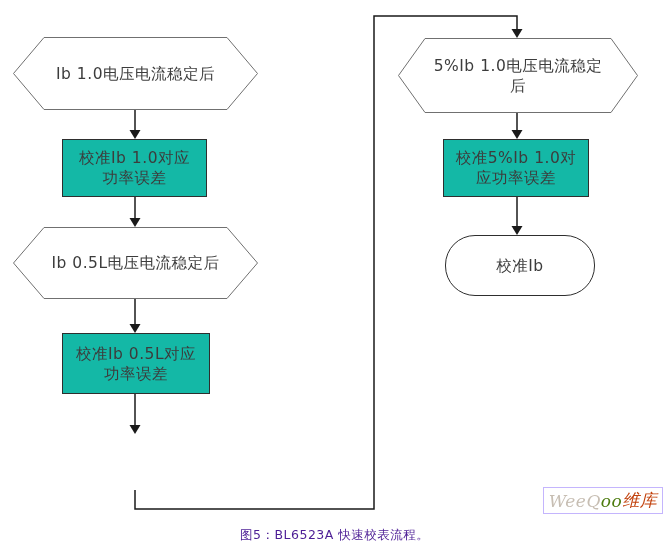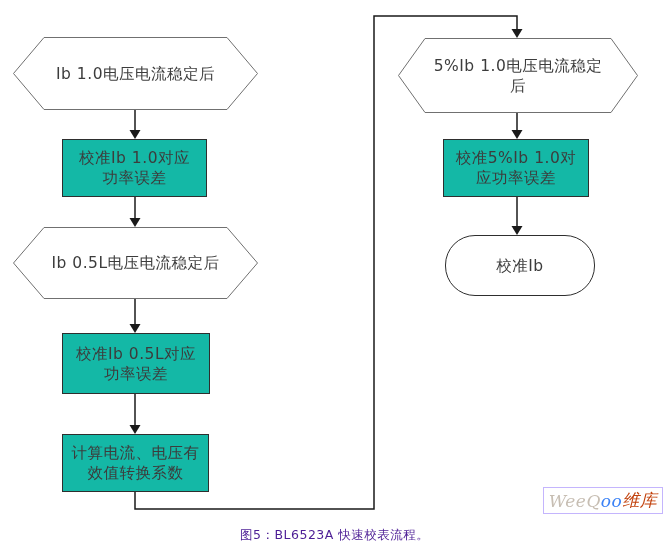--- a/index.html
+++ b/index.html
@@ -48,21 +48,21 @@
   #watermark{
     position:absolute;left:543px;top:487px;
     width:118px;height:25px;
     border:1px solid #c4b5fd;
     display:flex;align-items:center;justify-content:center;
     font-family:"DejaVu Serif","Liberation Serif",serif;
     font-style:italic;font-size:17px;letter-spacing:0.5px;
     white-space:nowrap;
   }
   #watermark .wm-gray1{color:#c7beb3;}
-  #watermark .wm-accent{color:#3b82f6;}
+  #watermark .wm-accent{color:#4d7c0f;}
   #watermark .wm-gray2{color:#c2410c;}
 </style>
 </head>
 <body>
 
 <div id="canvas">
 
   <svg class="layer" width="667" height="550" viewBox="0 0 667 550">
     <g stroke="#1a1a1a" stroke-width="1.5" fill="none">
       <line x1="135" y1="110" x2="135" y2="131"></line>
@@ -105,26 +105,20 @@
     <div class="txt">Ib 0.5L电压电流稳定后</div>
   </div>
 
   <div class="shape rect-box" id="box-cal-ib05l">
     <div class="txt">
       <span>校准Ib 0.5L对应</span>
       <span>功率误差</span>
     </div>
   </div>
 
-  <div class="shape rect-box" id="box-calc-rms">
-    <div class="txt">
-      <span>计算电流、电压有</span>
-      <span>效值转换系数</span>
-    </div>
-  </div>
 
   <div class="shape" id="hex-5pct">
     <svg class="hex-svg" width="240" height="75" viewBox="0 0 240 75">
       <polygon points="27,0.5 213,0.5 239.5,37.5 213,74.5 27,74.5 0.5,37.5" fill="#ffffff" stroke="#707070" stroke-width="1"></polygon>
     </svg>
     <div class="txt">
       <span>5%Ib 1.0电压电流稳定</span>
       <span>后</span>
     </div>
   </div>

